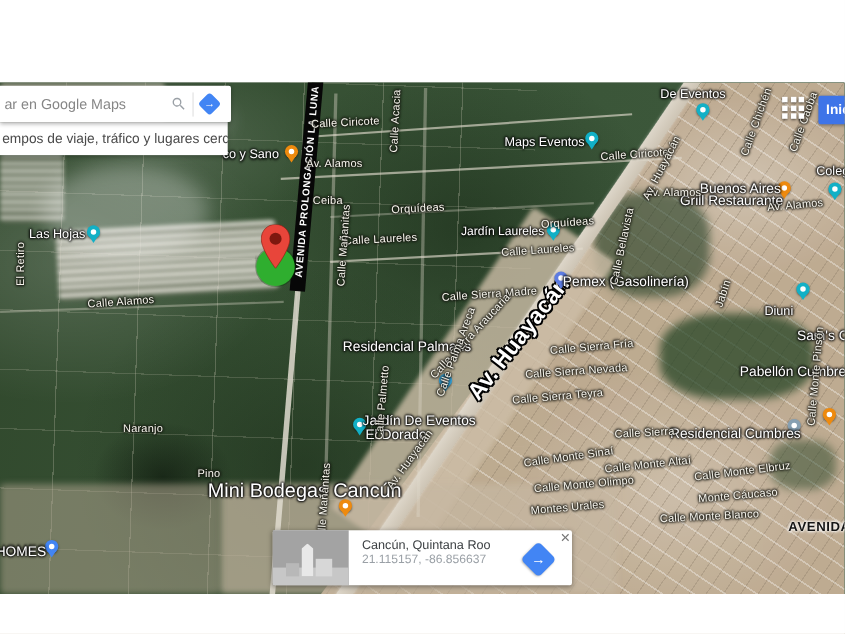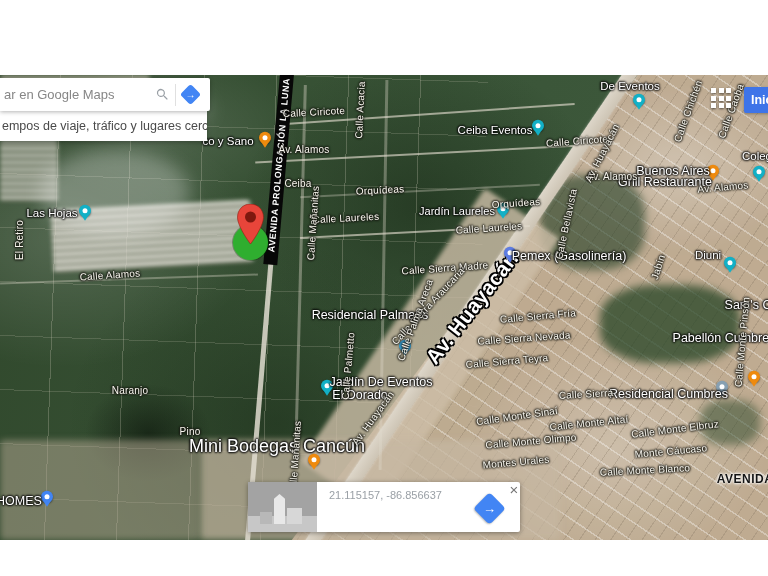--- a/index.html
+++ b/index.html
@@ -148,24 +148,24 @@
         <div class="pin" style="left: 722px; top: 313px; background: rgb(135, 160, 178); --c: #87a0b2;"></div>
         <div class="pin" style="left: 405px; top: 272px; background: rgb(54, 163, 217); --c: #36a3d9;"></div>
         <div class="pin" style="left: 327px; top: 312px; background: rgb(18, 176, 198); --c: #12b0c6;"></div>
         <div class="pin" style="left: 314px; top: 386px; background: rgb(238, 138, 14); --c: #ee8a0e;"></div>
         <div class="pin" style="left: 47px; top: 423px; background: rgb(66, 133, 244); --c: #4285f4;"></div>
         <div class="pin" style="left: 754px; top: 303px; background: rgb(238, 138, 14); --c: #ee8a0e;"></div>
       </div>
     <div>
         <div class="lbl l-place" style="left: 228px; top: 66px; --r: 0deg;">co y Sano</div>
         <div class="lbl l-place" style="left: 52px; top: 138px; --r: 0deg;">Las Hojas</div>
-        <div class="lbl l-place" style="left: 495px; top: 55px; --r: 0deg;">Ceiba Eventos</div>
+        <div class="lbl l-place" style="left: 495px; top: 55px; --r: 0deg;">Maps Eventos</div>
         <div class="lbl l-place" style="left: 630px; top: 11px; --r: 0deg;">De Eventos</div>
         <div class="lbl l-place" style="left: 757px; top: 81px; --r: 0deg;">Coleg</div>
-        <div class="lbl l-place" style="left: 708px; top: 180px; --r: 0deg;">Diuni</div>
+        <div class="lbl l-place" style="left: 708px; top: 208px; --r: 0deg;">Diuni</div>
         <div class="lbl l-place" style="left: 673px; top: 96px; --r: 0deg; font-size: 12.5px;">Buenos Aires</div>
         <div class="lbl l-place" style="left: 665px; top: 107px; --r: 0deg; font-size: 12.5px;">Grill Restaurante</div>
         <div class="lbl l-place" style="left: 457px; top: 136px; --r: 0deg; font-size: 11px;">Jardín Laureles</div>
         <div class="lbl l-place" style="left: 569px; top: 181px; --r: 0deg; font-size: 12.5px;">Pemex (Gasolinería)</div>
         <div class="lbl l-place" style="left: 748px; top: 230px; --r: 0deg; font-size: 12.5px;">Sam's C</div>
         <div class="lbl l-place" style="left: 724px; top: 263px; --r: 0deg; font-size: 12.5px;">Pabellón Cumbres</div>
         <div class="lbl l-place" style="left: 662px; top: 319px; --r: 0deg; font-size: 12.5px; padding-left: 13px;">Residencial Cumbres</div>
         <div class="lbl l-place" style="left: 370px; top: 240px; --r: 0deg; font-size: 12.5px; text-align: right;">Residencial Palmaris</div>
         <div class="lbl l-place" style="left: 381px; top: 307px; --r: 0deg; font-size: 12.5px;">Jardín De Eventos</div>
         <div class="lbl l-place" style="left: 360px; top: 320px; --r: 0deg; font-size: 12.5px;">El Dorado</div>
@@ -252,20 +252,21 @@
   <div class="signin">Inic</div>
 
   <div class="card">
     <div class="cthumb">
       <div class="t-base"></div>
       <div class="t-tower"></div>
       <div class="t-b1"></div>
       <div class="t-b2"></div>
     </div>
     <div class="cbody">
+      <div class="csub">Cancún, Quintana Roo</div>
       <div class="ccoord">21.115157, -86.856637</div>
     </div>
   </div>
   <div class="cdiamond">
     <span>→</span>
   </div>
   <div class="cclose">×</div>
 
 </div>
 

